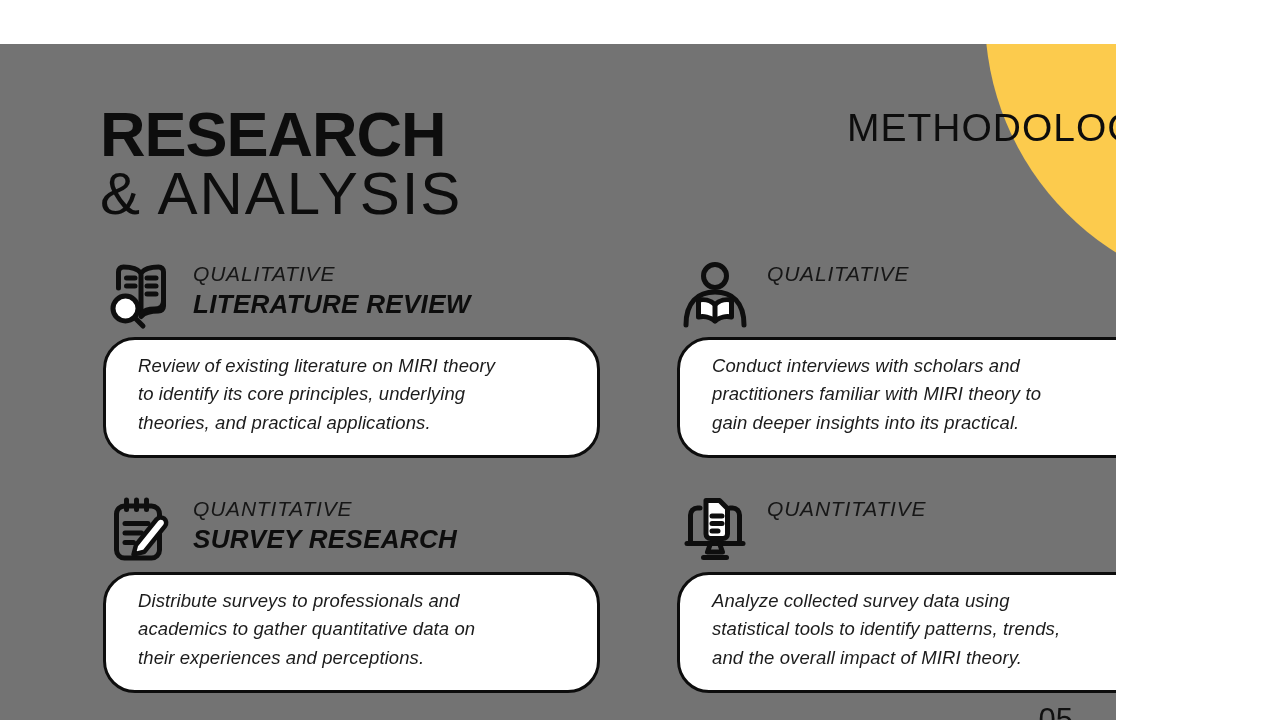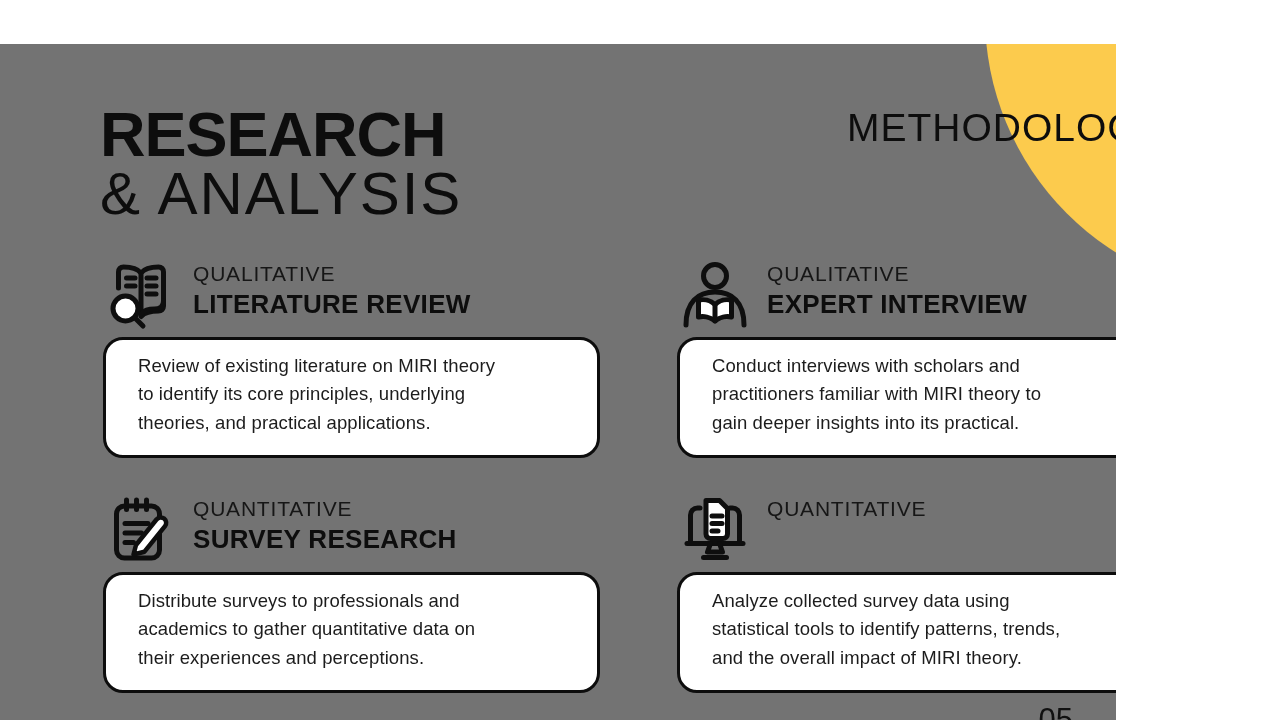--- a/index.html
+++ b/index.html
@@ -15,40 +15,40 @@
   .title-main{
     font-size:63px;font-weight:800;letter-spacing:-1px;line-height:64px;color:#0d0d0d;
   }
   .title-sub{
     font-size:60px;font-weight:400;letter-spacing:2px;line-height:52px;color:#0d0d0d;margin-top:2px;
   }
   .methodology{
     position:absolute;left:847px;top:62px;font-size:39px;font-weight:400;
     letter-spacing:1px;color:#0d0d0d;
   }
-  .section{position:absolute;width:497px;}
+  .section{position:absolute;width:497px;font-style:italic;}
   .sec-1{left:103px;top:211px;}
   .sec-2{left:677px;top:211px;}
   .sec-3{left:103px;top:446px;}
   .sec-4{left:677px;top:446px;}
   .section-header{display:flex;align-items:flex-start;height:82px;}
   .icon{width:76px;flex:0 0 76px;margin-top:2px;}
   .icon svg{display:block;}
   .labels{margin-left:14px;}
   .category{
     font-size:21px;font-weight:400;letter-spacing:0.8px;color:#161616;
     margin-top:7px;line-height:24px;
   }
   .sec-title{
     font-size:26px;font-weight:700;letter-spacing:0.3px;color:#0d0d0d;
     margin-top:3px;line-height:30px;
   }
   .desc-box{
     box-sizing:border-box;width:497px;height:121px;
-    border:3px solid #0d0d0d;border-radius:20px;background:#ffffff;
+    border:3px solid #0d0d0d;border-radius:32px;background:#ffffff;
     display:flex;align-items:center;padding:0 28px 6px 32px;
   }
   .desc{
     margin:0;font-size:18.5px;line-height:28.5px;color:#1c1c1c;
     white-space:pre-line;letter-spacing:0.1px;
   }
   .page-number{
     position:absolute;right:43px;bottom:26px;font-size:31px;font-weight:400;color:#111;
   }
 </style>
@@ -99,21 +99,20 @@
       <span class="icon">
         <svg width="76" height="76" viewBox="0 0 76 76" fill="none" stroke="#0e0e0e" stroke-width="5" stroke-linecap="round" stroke-linejoin="round">
           <circle cx="38" cy="19" r="11.5"></circle>
           <path d="M9,68 C9,45 21,35 38,35 C55,35 67,45 67,68"></path>
           <path d="M38,47.5 C33.5,43 26.5,42 21.5,43 V60 C26.5,59 33.5,60 38,64 C42.5,60 49.5,59 54.5,60 V43 C49.5,42 42.5,43 38,47.5 Z" fill="#ffffff"></path>
           <path d="M38,47.5 V64"></path>
         </svg>
       </span>
       <div class="labels">
         <div class="category">QUALITATIVE</div>
-        <div class="sec-title">EXPERT INTERVIEW</div>
       </div>
     </div>
     <div class="desc-box">
       <p class="desc">Conduct interviews with scholars and
 practitioners familiar with MIRI theory to
 gain deeper insights into its practical.</p>
     </div>
   </div>
 
   <div class="section sec-3">

